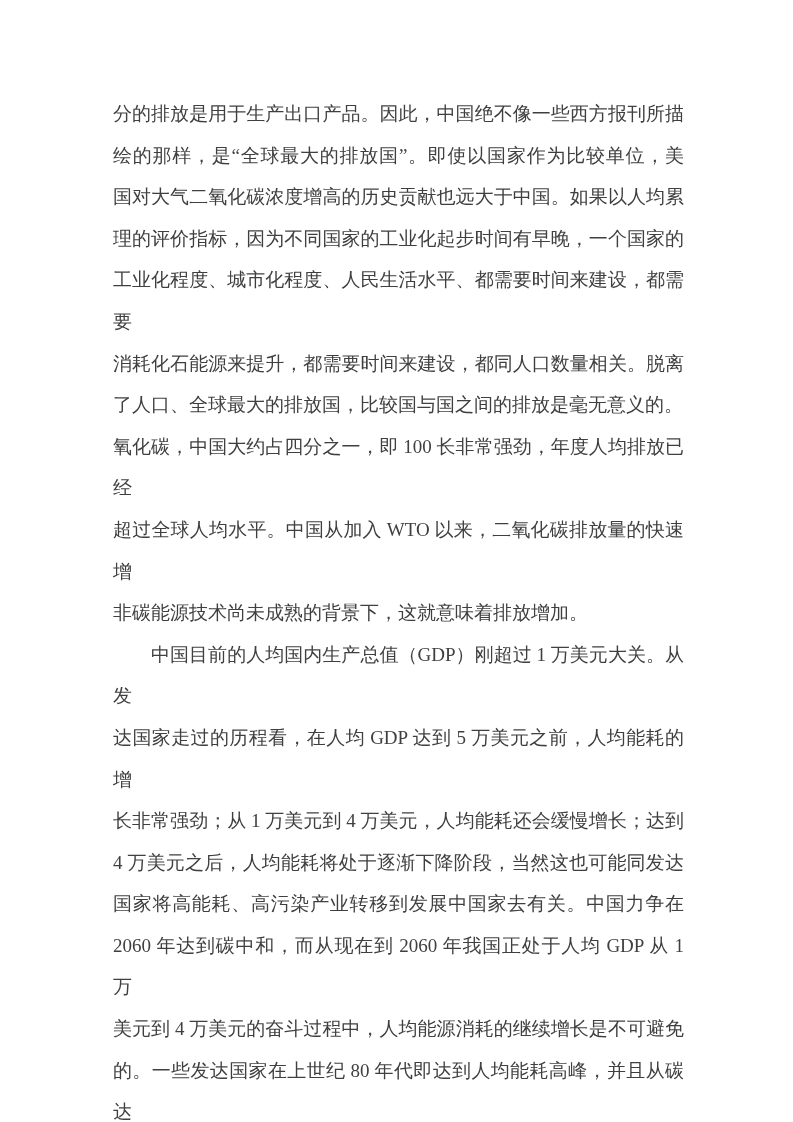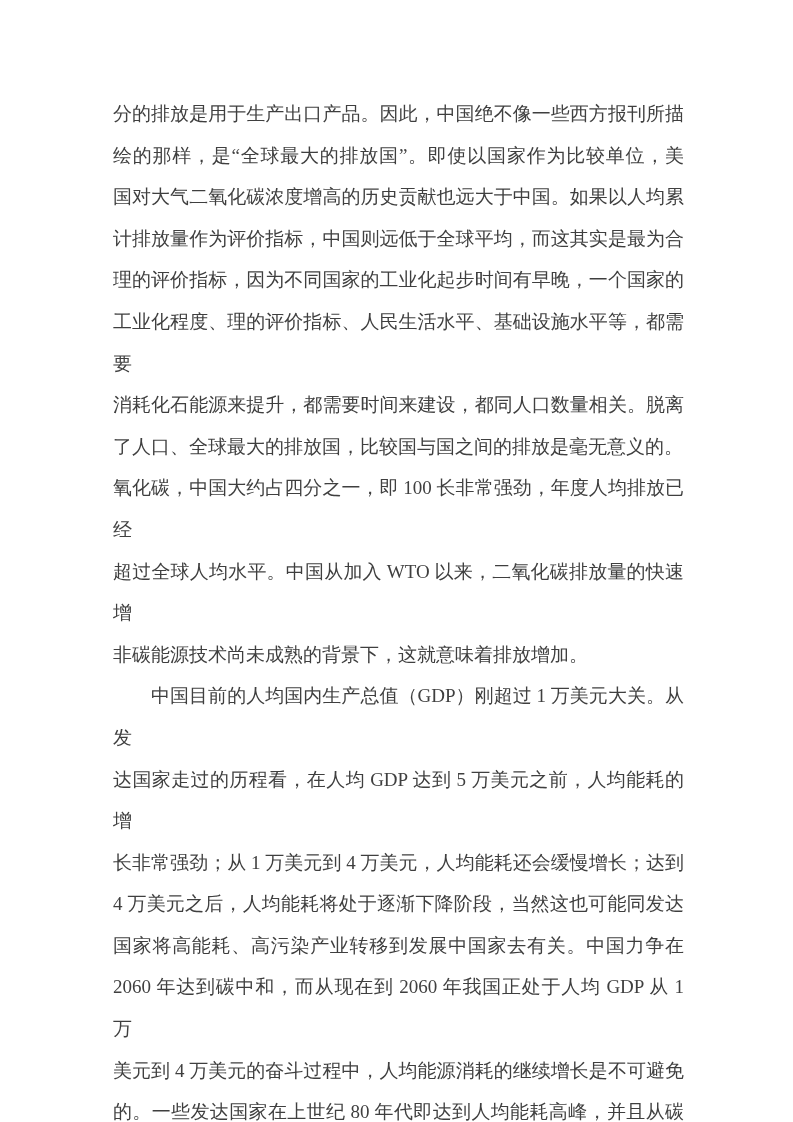--- a/index.html
+++ b/index.html
@@ -43,23 +43,22 @@
 </style>
 </head>
 <body style="color: rgb(63, 63, 63); background: rgb(255, 255, 255);">
 
 <div class="doc-page">
   <div class="doc-body">
       <div class="para">
         <div class="line">分的排放是用于生产出口产品。因此，中国绝不像一些西方报刊所描</div>
         <div class="line">绘的那样，是“全球最大的排放国”。即使以国家作为比较单位，美</div>
         <div class="line">国对大气二氧化碳浓度增高的历史贡献也远大于中国。如果以人均累</div>
-        <div class="line">计排放量作为评价指标，中国则远低于全球平均，而这其实是最为合</div>
         <div class="line">理的评价指标，因为不同国家的工业化起步时间有早晚，一个国家的</div>
-        <div class="line">工业化程度、理的评价指标、人民生活水平、基础设施水平等，都需要</div>
+        <div class="line">工业化程度、城市化程度、人民生活水平、都需要时间来建设，都需要</div>
         <div class="line">消耗化石能源来提升，都需要时间来建设，都同人口数量相关。脱离</div>
         <div class="line para-end">了人口、全球最大的排放国，比较国与国之间的排放是毫无意义的。</div>
       </div>
       <div class="para">
         <div class="line">氧化碳，中国大约占四分之一，即 100 长非常强劲，年度人均排放已经</div>
         <div class="line">超过全球人均水平。中国从加入 WTO 以来，二氧化碳排放量的快速增</div>
         <div class="line para-end">非碳能源技术尚未成熟的背景下，这就意味着排放增加。</div>
       </div>
       <div class="para">
         <div class="line indent">中国目前的人均国内生产总值（GDP）刚超过 1 万美元大关。从发</div>

